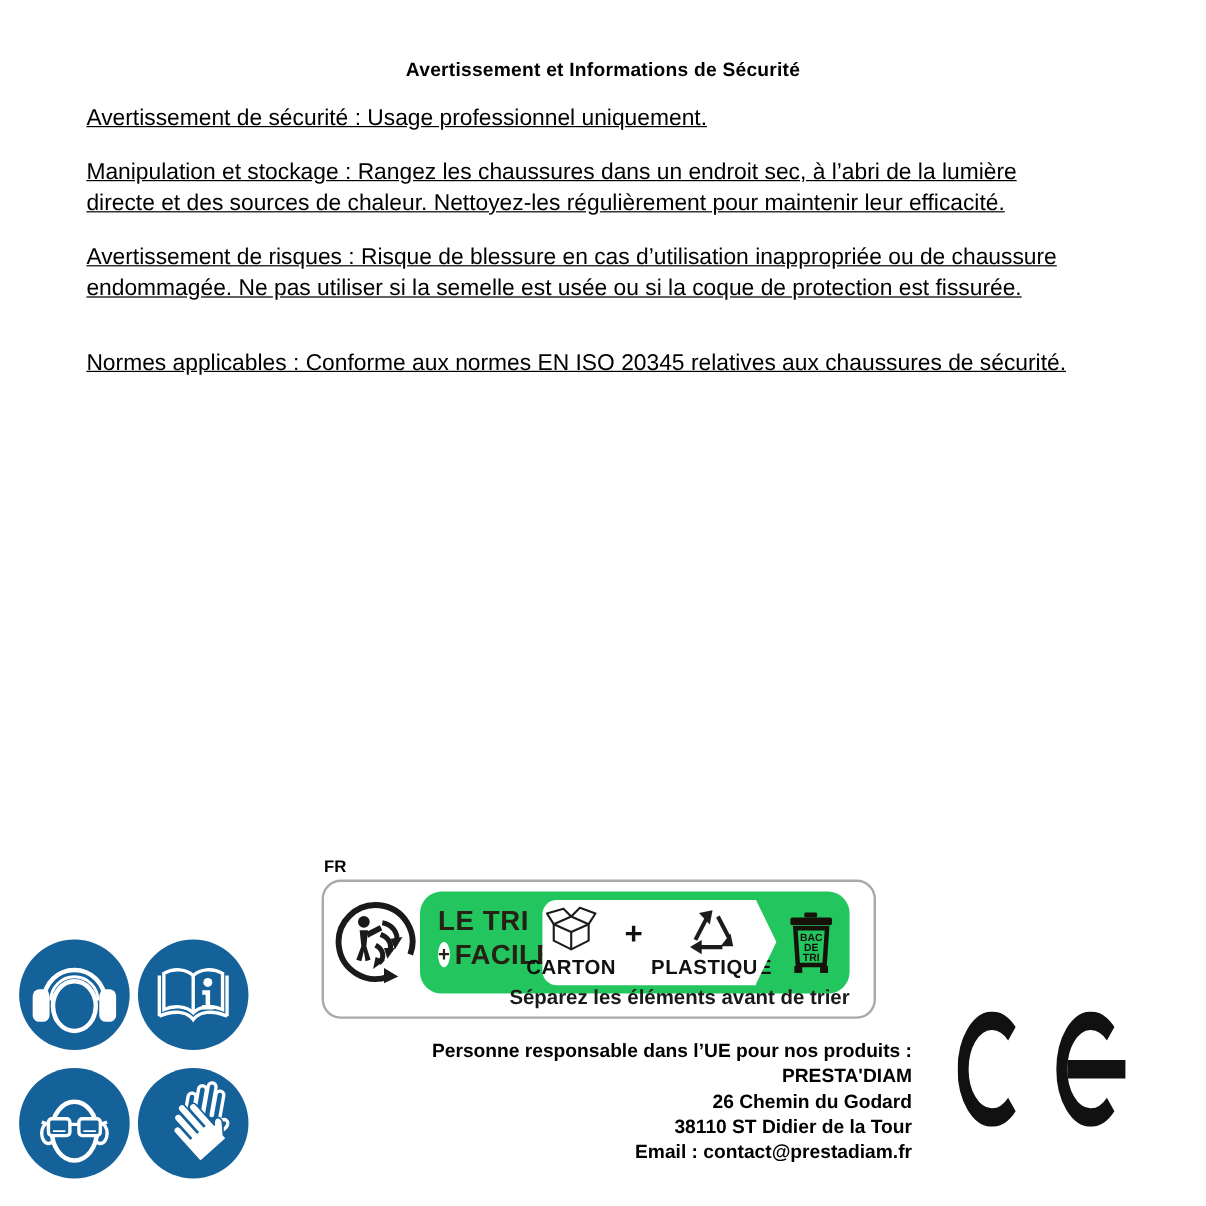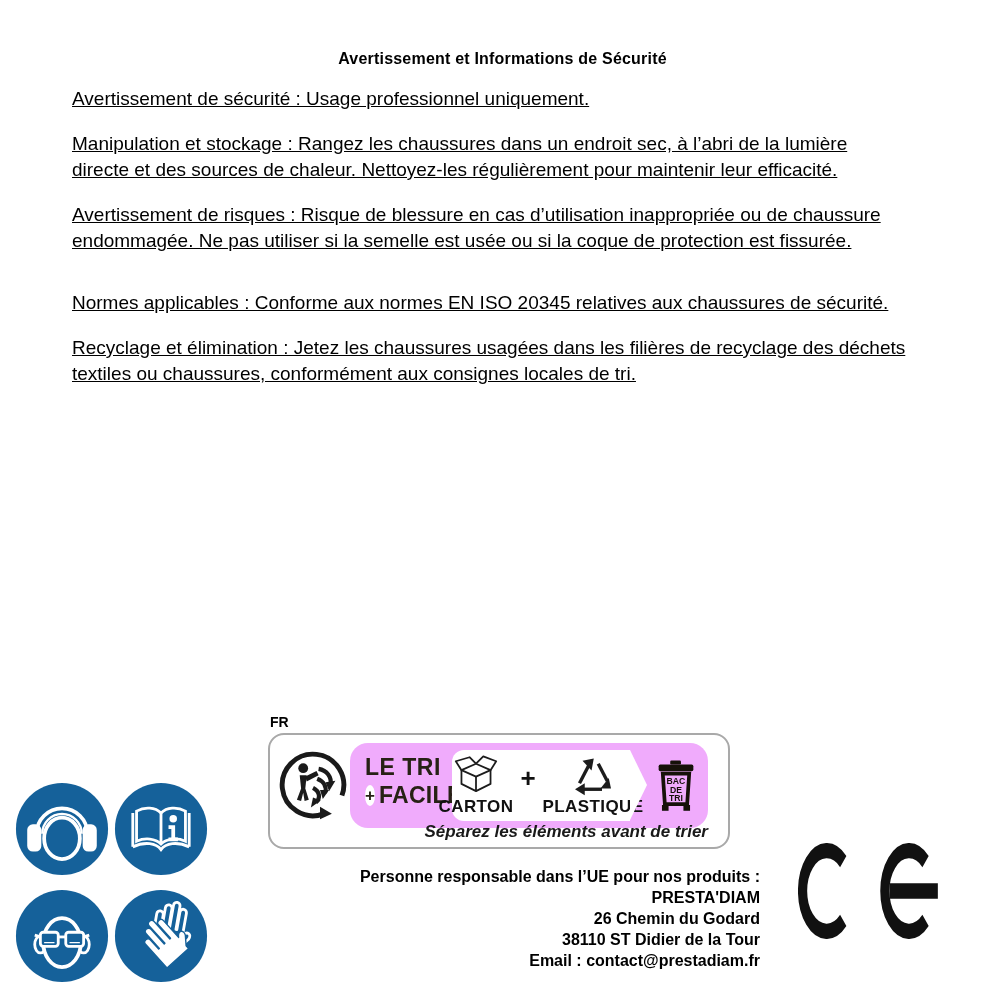--- a/index.html
+++ b/index.html
@@ -13,38 +13,38 @@
   .doc-text p{margin:0 0 19px 0;font-size:19px;line-height:26px;white-space:pre-line;text-decoration:underline;}
   .doc-text p.gap-large{margin-top:36px;}
 
   
   .fr-wrap{position:absolute;left:268px;top:714px;width:428px;}
   .fr-label{font-size:14px;font-weight:bold;margin:0 0 3px 2px;}
   .tri-box{position:relative;width:458px;height:112px;background:#fff;
            border:2px solid #a9a9a9;border-radius:16px;}
   .triman{position:absolute;left:8px;top:14px;width:70px;height:72px;}
   .yellow-band{position:absolute;left:80px;top:8px;width:358px;height:85px;
-               background:#f0abfc;border-radius:18px;display:flex;align-items:stretch;}
+               background:#22c55e;border-radius:18px;display:flex;align-items:stretch;}
   .le-tri{width:102px;padding:12px 0 0 15px;box-sizing:border-box;color:#272115;}
   .le-tri .l1{font-size:23px;font-weight:800;letter-spacing:.5px;line-height:24px;}
   .le-tri .l2{display:flex;align-items:center;gap:4px;margin-top:3px;}
   .plus-circle{width:21px;height:21px;border-radius:50%;background:#fff;display:flex;
                align-items:center;justify-content:center;font-size:17px;font-weight:900;color:#272115;}
   .le-tri .word2{font-size:23px;font-weight:800;letter-spacing:.3px;}
   .mat-window{position:relative;background:#fff;margin:7px 0;width:178px;
               border-radius:12px 0 0 12px;display:flex;align-items:center;
               justify-content:center;gap:7px;}
   .mat-window::after{content:'';position:absolute;left:100%;top:0;width:0;height:0;
               border-top:35.5px solid transparent;border-bottom:35.5px solid transparent;
               border-left:17px solid #fff;}
   .mat-item{display:flex;flex-direction:column;align-items:center;}
   .mat-item .mat-label{font-size:17px;font-weight:800;letter-spacing:.4px;color:#111;margin-top:1px;}
   .mat-plus{font-size:26px;font-weight:900;color:#111;margin-top:-14px;}
   .bin-zone{flex:1;display:flex;align-items:center;justify-content:center;padding-left:14px;}
-  .separez{position:absolute;right:20px;bottom:5px;font-style:italic;font-weight:700;
+  .separez{position:absolute;right:20px;bottom:5px;font-weight:700;
            font-size:17px;color:#1a1a1a;}
 
   
   .safety-grid{position:absolute;left:15px;top:782px;display:grid;
                grid-template-columns:94px 94px;gap:13px 5px;}
   .safety-grid svg{width:94px;height:94px;display:block;}
 
   
   .contact{position:absolute;left:240px;top:866px;width:520px;text-align:right;
            font-weight:bold;font-size:16px;line-height:21px;}
@@ -57,22 +57,20 @@
   <h1>Avertissement et Informations de Sécurité</h1>
 </div>
 
 <div class="doc-text">
   <p>Avertissement de sécurité : Usage professionnel uniquement.</p>
   <p>Manipulation et stockage : Rangez les chaussures dans un endroit sec, à l’abri de la lumière
 directe et des sources de chaleur. Nettoyez-les régulièrement pour maintenir leur efficacité.</p>
   <p>Avertissement de risques : Risque de blessure en cas d’utilisation inappropriée ou de chaussure
 endommagée. Ne pas utiliser si la semelle est usée ou si la coque de protection est fissurée.</p>
   <p class="gap-large">Normes applicables : Conforme aux normes EN ISO 20345 relatives aux chaussures de sécurité.</p>
-  <p>Recyclage et élimination : Jetez les chaussures usagées dans les filières de recyclage des déchets
-textiles ou chaussures, conformément aux consignes locales de tri.</p>
 </div>
 
 <div class="safety-grid">
 
   <svg viewBox="0 0 100 100">
     <circle cx="50" cy="50" r="49" fill="#15619A"></circle>
     <ellipse cx="50" cy="60" rx="19" ry="22" fill="none" stroke="#fff" stroke-width="4"></ellipse>
     <path d="M23,55 A27,27 0 0 1 77,55" fill="none" stroke="#fff" stroke-width="4"></path>
     <path d="M29,55 A21,21 0 0 1 71,55" fill="none" stroke="#fff" stroke-width="2.5"></path>
     <rect x="13" y="45" width="15" height="29" rx="6" fill="#fff"></rect>

